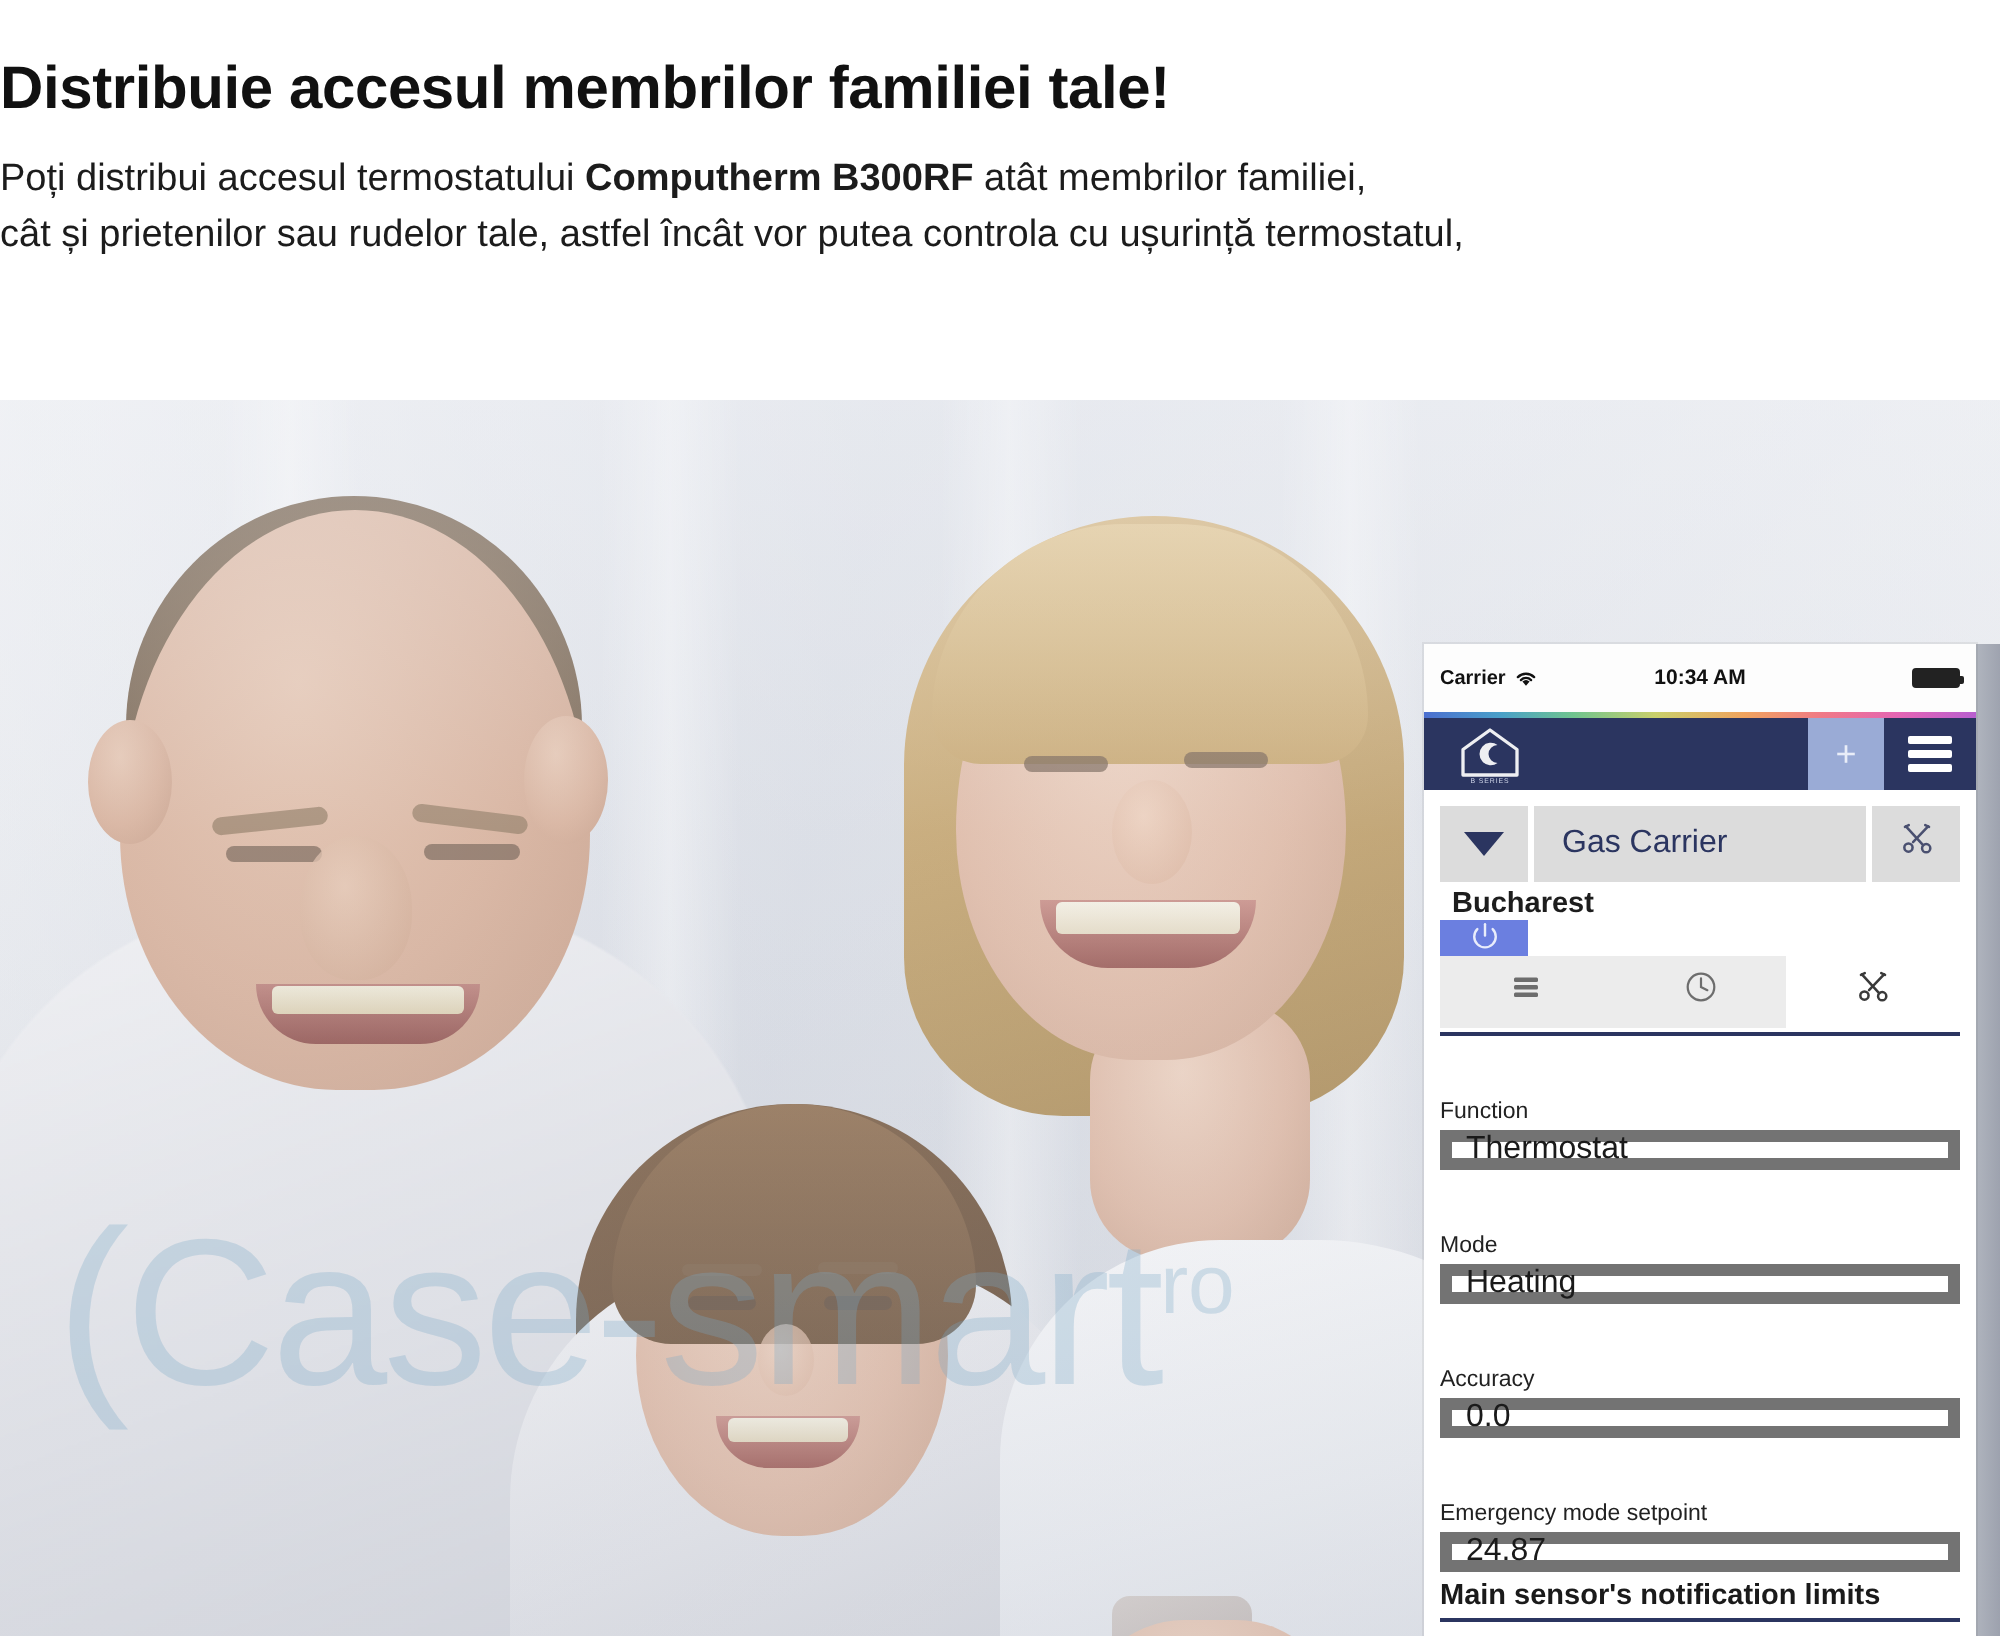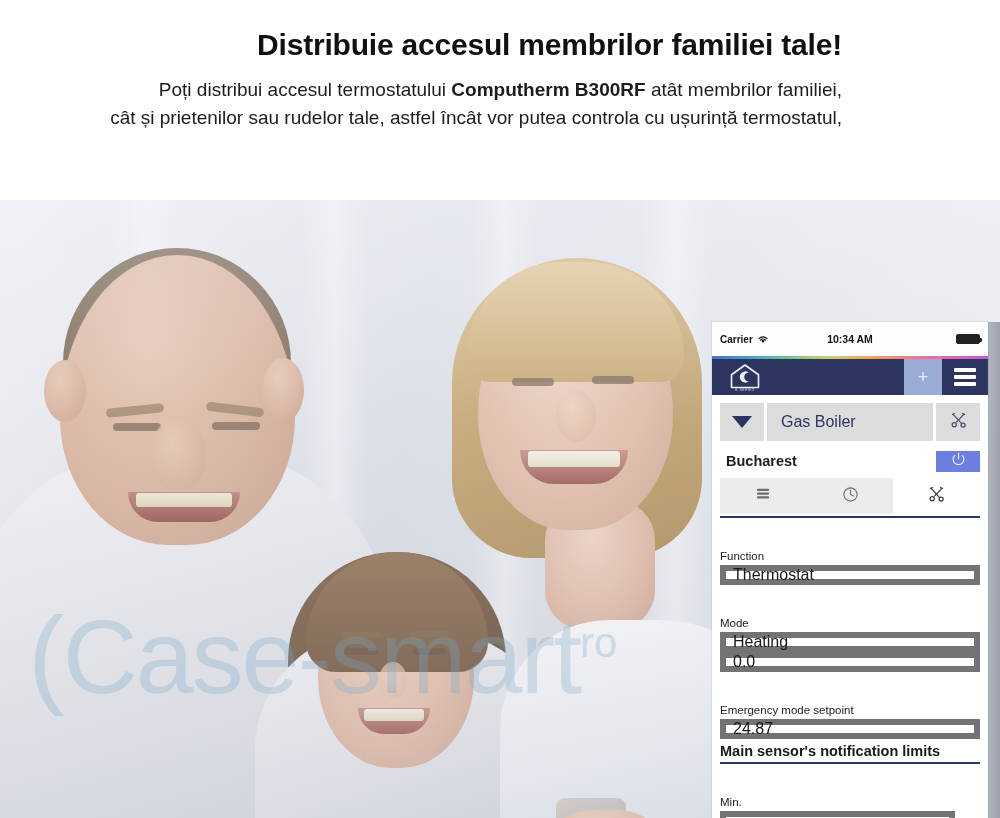--- a/index.html
+++ b/index.html
@@ -19,21 +19,21 @@
     background: #ffffff;
   }
 
   
   .intro {
     position: absolute;
     left: 0; top: 0;
     width: 842px;
     height: 200px;
     background: #ffffff;
-    text-align: right;
+    text-align: left;
     padding-top: 26px;
   }
   .intro-title {
     font-size: 30px;
     font-weight: bold;
     color: #111111;
     letter-spacing: -0.2px;
     line-height: 1.25;
   }
   .intro-body {
@@ -304,21 +304,22 @@
   .dev-tools {
     width: 44px; background: #dcdcdc;
     display:flex; align-items:center; justify-content:center;
   }
 
   
   .loc-row {
     margin: 3px 8px 0 8px;
     display: flex;
     height: 34px;
-    align-items: center;
+    align-items: flex-start;
+    flex-direction: column;
   }
   .loc-name {
     flex: 1;
     display: flex; align-items: center;
     padding-left: 6px;
     font-size: 14.5px; font-weight: bold; color: #1d1d1d;
   }
   .btn-power {
     width: 44px; background: #6b7fe0;
     display:flex; align-items:center; justify-content:center;
@@ -468,21 +469,21 @@
         <i></i>
         <i></i>
         <i></i>
       </div>
     </div>
 
     <div class="device-row">
       <div class="dev-caret">
         <span class="caret-down"></span>
       </div>
-      <div class="dev-name">Gas Boiler</div>
+      <div class="dev-name">Gas Carrier</div>
       <div class="dev-tools">
         <span>
           <svg viewBox="0 0 24 24" width="19" height="19">
             <g stroke="#4a5070" stroke-width="1.6" fill="none" stroke-linecap="round">
               <path d="M5 4 L16 16"></path>
               <path d="M19 4 L9.5 14"></path>
               <circle cx="17.8" cy="17.8" r="2.6"></circle>
               <circle cx="6.6" cy="17.4" r="2.6"></circle>
               <path d="M19.6 4.4 L17.2 3.2"></path>
               <path d="M4.4 4.4 L6.8 3.2"></path>
@@ -547,20 +548,21 @@
     <div class="form">
 
       <div class="section-rule"></div>
 
       <div class="field-label">Function</div>
       <div class="field-input">Thermostat</div>
 
       <div class="field-label">Mode</div>
       <div class="field-input">Heating</div>
 
+      <div class="field-label">Accuracy</div>
       <div class="field-input">0.0</div>
 
       <div class="field-label">Emergency mode setpoint</div>
       <div class="field-input">24.87</div>
 
       <div class="section-title">Main sensor's notification limits</div>
       <div class="section-rule"></div>
 
       <div class="field-label">Min.</div>
       <div class="field-input narrow"></div>

